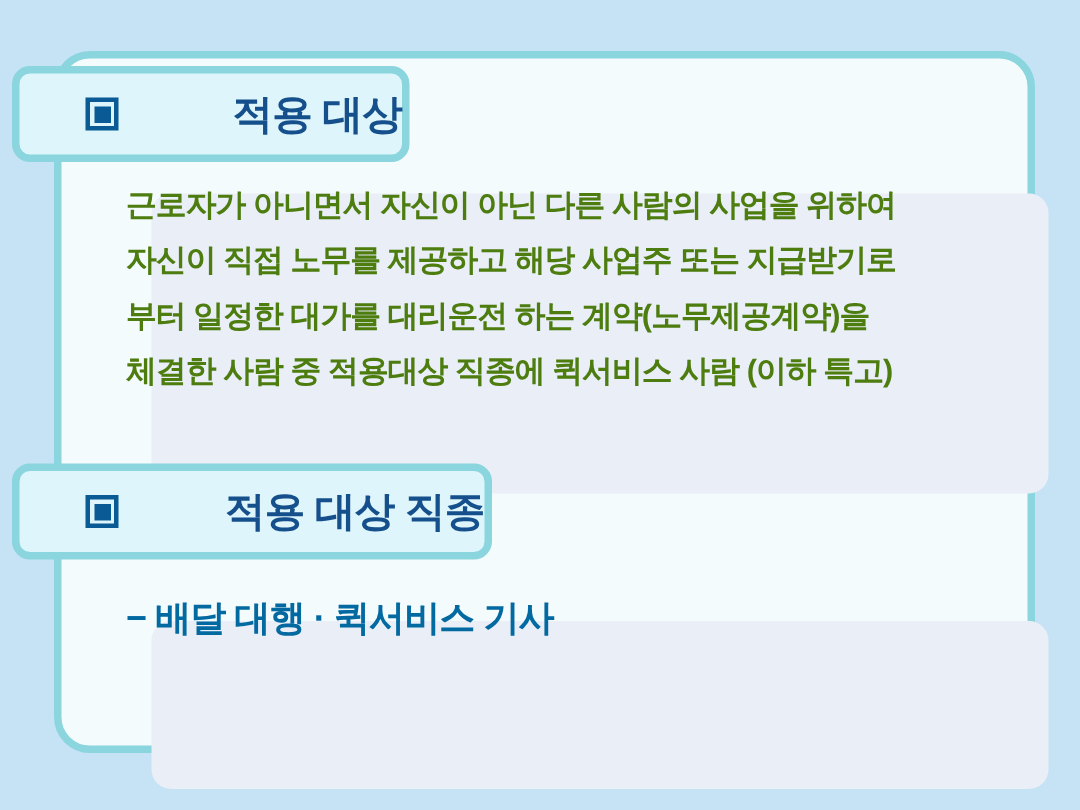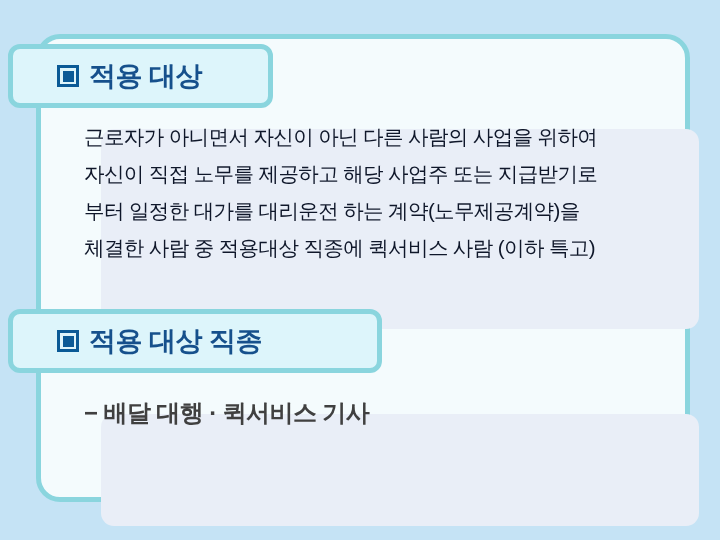--- a/index.html
+++ b/index.html
@@ -52,31 +52,32 @@
   .badge {
     position: absolute;
     box-sizing: border-box;
     background: #ddf5fb;
     border: 5px solid #8ad5de;
     border-radius: 12px;
     display: flex;
     align-items: center;
     padding-left: 44px;
     z-index: 5;
+    justify-content: space-between;
   }
   #badge-scope {
     left: 8px;
     top: 44px;
     width: 265px;
     height: 64px;
   }
   #badge-jobs {
     left: 8px;
     top: 309px;
-    width: 374px;
+    width: 320px;
     height: 64px;
   }
 
   .badge-label {
     font-size: 27px;
     font-weight: bold;
     color: #16508c;
     letter-spacing: -0.5px;
     white-space: nowrap;
     line-height: 1;
@@ -104,37 +105,37 @@
 
   
   #scope-text {
     position: absolute;
     left: 84px;
     top: 118px;
     width: 570px;
   }
   #scope-text .line {
     font-size: 20.5px;
-    font-weight: normal;
-    color: #0f172a;
+    font-weight: bold;
+    color: #4d7c0f;
     line-height: 37px;
     letter-spacing: -0.6px;
     white-space: nowrap;
   }
 
   #jobs-list {
     position: absolute;
     left: 84px;
     top: 392px;
     width: 570px;
   }
   #jobs-list .line {
     font-size: 24px;
     font-weight: bold;
-    color: #404040;
+    color: #0369a1;
     line-height: 42px;
     letter-spacing: -0.6px;
     white-space: nowrap;
   }
 </style>
 </head>
 <body>
 
 <div id="card">
 

